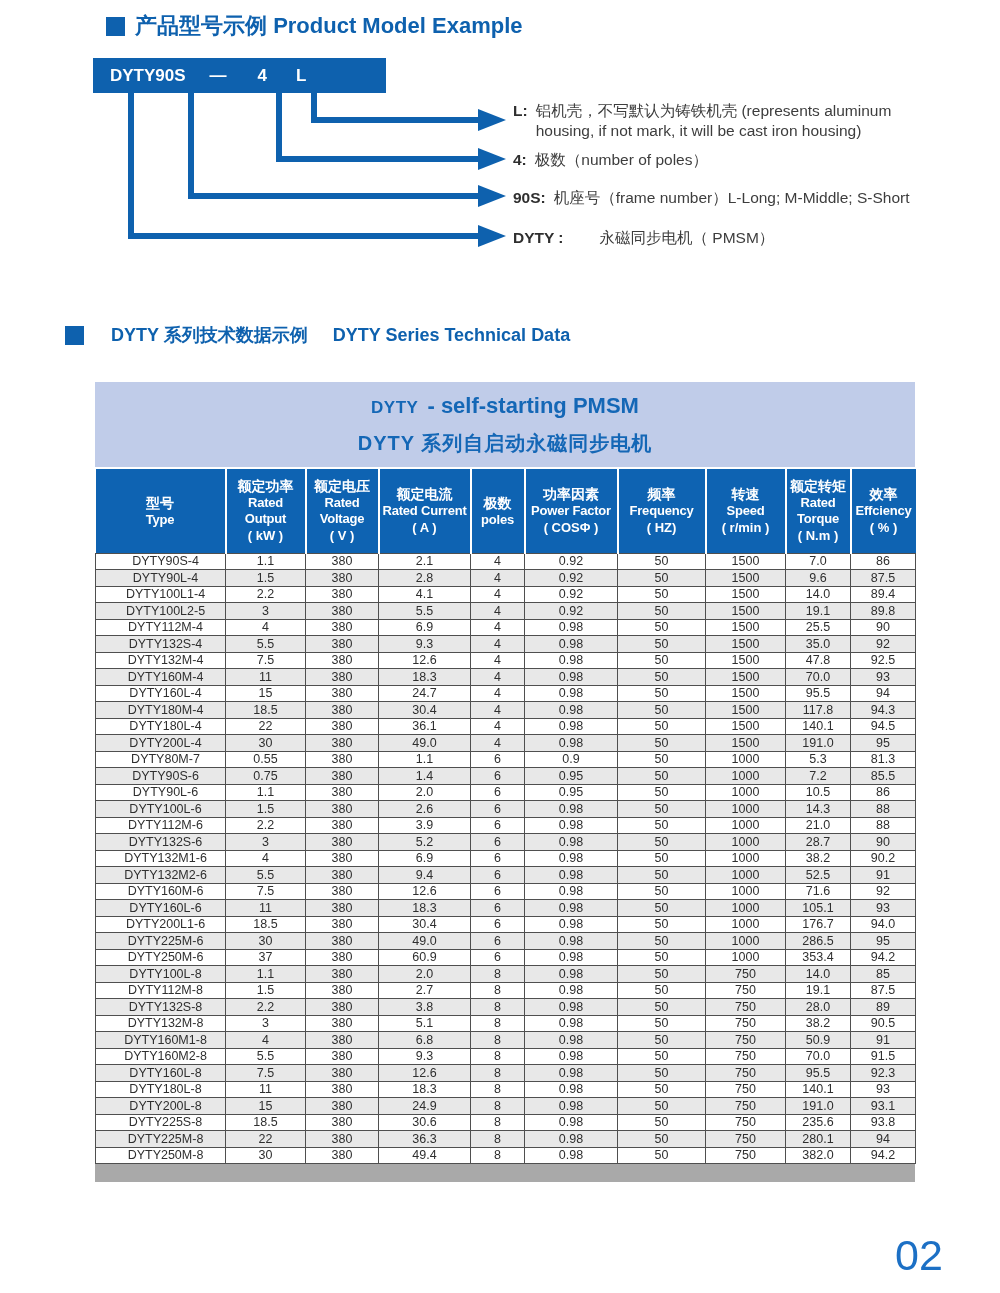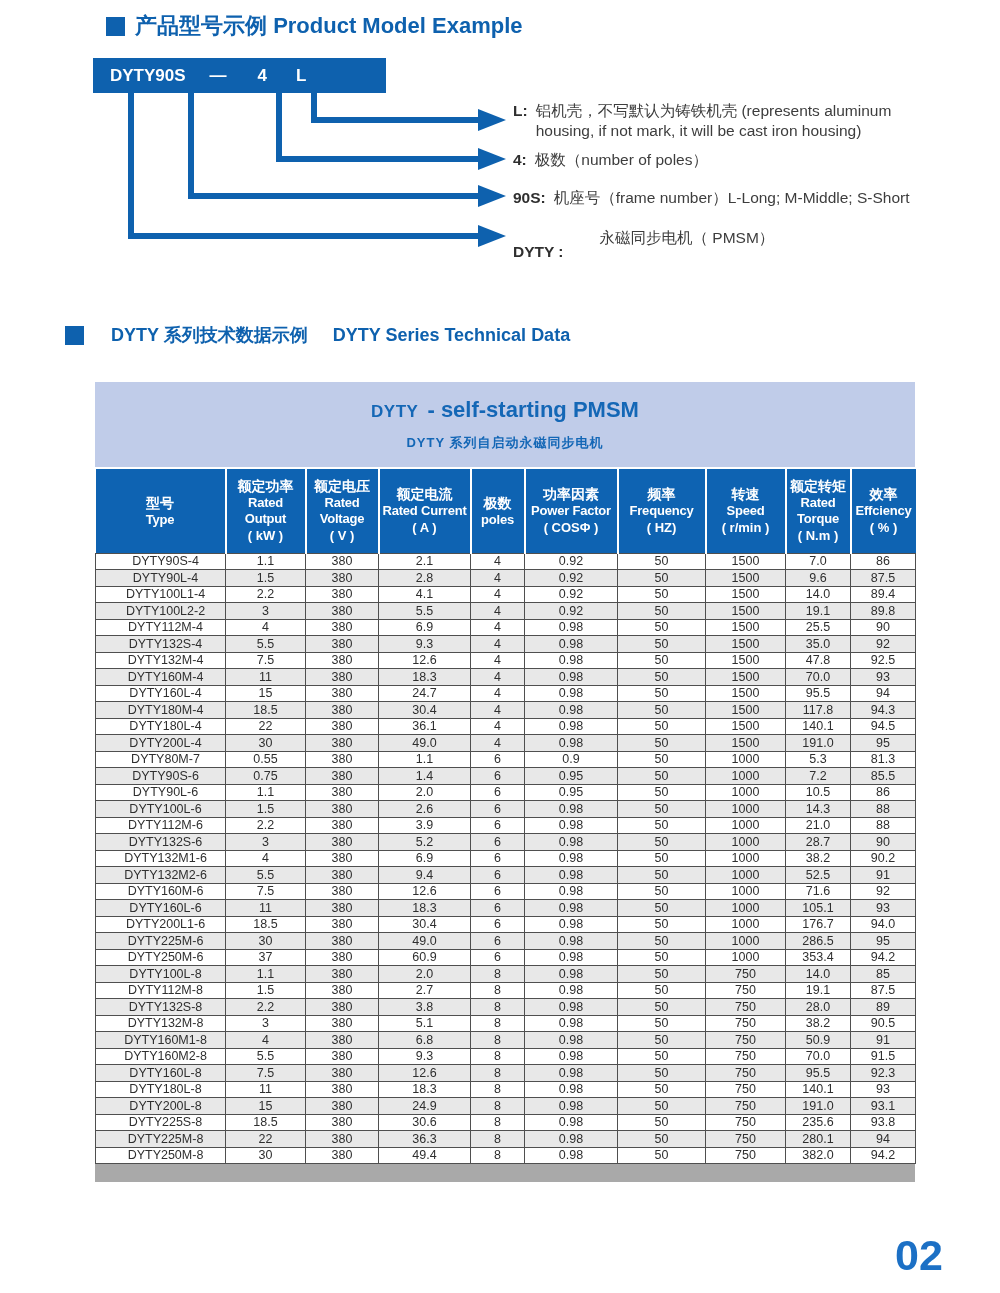--- a/index.html
+++ b/index.html
@@ -21,50 +21,50 @@
 
   .vline { position:absolute; width:6px; background:#0e61ae; top:93px; }
   .hline { position:absolute; height:6px; background:#0e61ae; }
   .arrow { position:absolute; width:0; height:0; border-top:11px solid transparent;
            border-bottom:11px solid transparent; border-left:28px solid #0e61ae; }
 
   .anno { position:absolute; left:513px; display:flex; font-size:15.5px; color:#3d3d3d; line-height:1.3; }
   .anno .key { font-weight:bold; color:#2f2f2f; white-space:nowrap; margin-right:8px; }
   .anno .txt { display:inline-block; }
   .anno-l .txt { width:392px; }
-  .anno-dyty .key { margin-right:36px;margin-top:14px; }
+  .anno-dyty .key { margin-right:36px; }
 
   
   .table-wrap { position:absolute; left:95px; top:382px; width:820px; }
   .banner { width:820px; height:85px; background:#c0cce9; display:flex; flex-direction:column;
             justify-content:center; align-items:center; color:#1467b6; font-weight:bold; }
   .banner .l1 { font-size:22px; display:flex; align-items:baseline; gap:9px; }
   .banner .l1 .pfx { font-size:17px; letter-spacing:0.5px; }
-  .banner .l2 { font-size:13px; margin-top:11px; letter-spacing:1px; }
+  .banner .l2 { font-size:20px; margin-top:11px; letter-spacing:1px; }
 
   table { border-collapse:collapse; table-layout:fixed; width:820px; }
   col.c0{width:130px} col.c1{width:80px} col.c2{width:73px} col.c3{width:92px} col.c4{width:54px}
   col.c5{width:93px} col.c6{width:88px} col.c7{width:80px} col.c8{width:65px} col.c9{width:65px}
 
   thead th { background:#0e63b2; color:#fff; height:85px; vertical-align:middle; text-align:center;
              border-left:2px solid #ffffff; border-top:2px solid #ffffff; padding:0 1px; }
   thead th:first-child { border-left:none; }
   .h-zh { font-size:14px; font-weight:bold; line-height:1.3; }
   .h-en { font-size:13px; font-weight:bold; line-height:1.25; letter-spacing:-0.2px; }
   .h-unit { font-size:13px; font-weight:bold; line-height:1.3; }
 
   tbody td { border:1px solid #4f4f4f; height:16.5px; font-size:12.5px; color:#2f2f2f;
              text-align:center; padding:0; line-height:1; }
   tbody td.col-type { text-align:center; padding-left:10px; }
   tbody tr:nth-child(even) { background:#e8e8e8; }
   tbody tr:nth-child(odd) { background:#ffffff; }
 
   .bottom-bar { width:820px; height:18px; background:#a9a9a9; }
 
-  .page-num { position:absolute; left:895px; top:1231px; font-size:43px; font-weight:bold; color:#1c70c5; }
+  .page-num { position:absolute; left:895px; top:1231px; font-size:43px; font-weight:normal; color:#1c70c5; }
 </style>
 </head>
 <body>
 
 <div class="page">
 
   <div class="sec-title title1">
     <span class="sq"></span>
     <span>
       <span>产品型号示例</span>
@@ -225,21 +225,21 @@
             <td>380</td>
             <td>4.1</td>
             <td>4</td>
             <td>0.92</td>
             <td>50</td>
             <td>1500</td>
             <td>14.0</td>
             <td>89.4</td>
           </tr>
           <tr>
-            <td class="col-type">DYTY100L2-2</td>
+            <td class="col-type">DYTY100L2-5</td>
             <td>3</td>
             <td>380</td>
             <td>5.5</td>
             <td>4</td>
             <td>0.92</td>
             <td>50</td>
             <td>1500</td>
             <td>19.1</td>
             <td>89.8</td>
           </tr>

